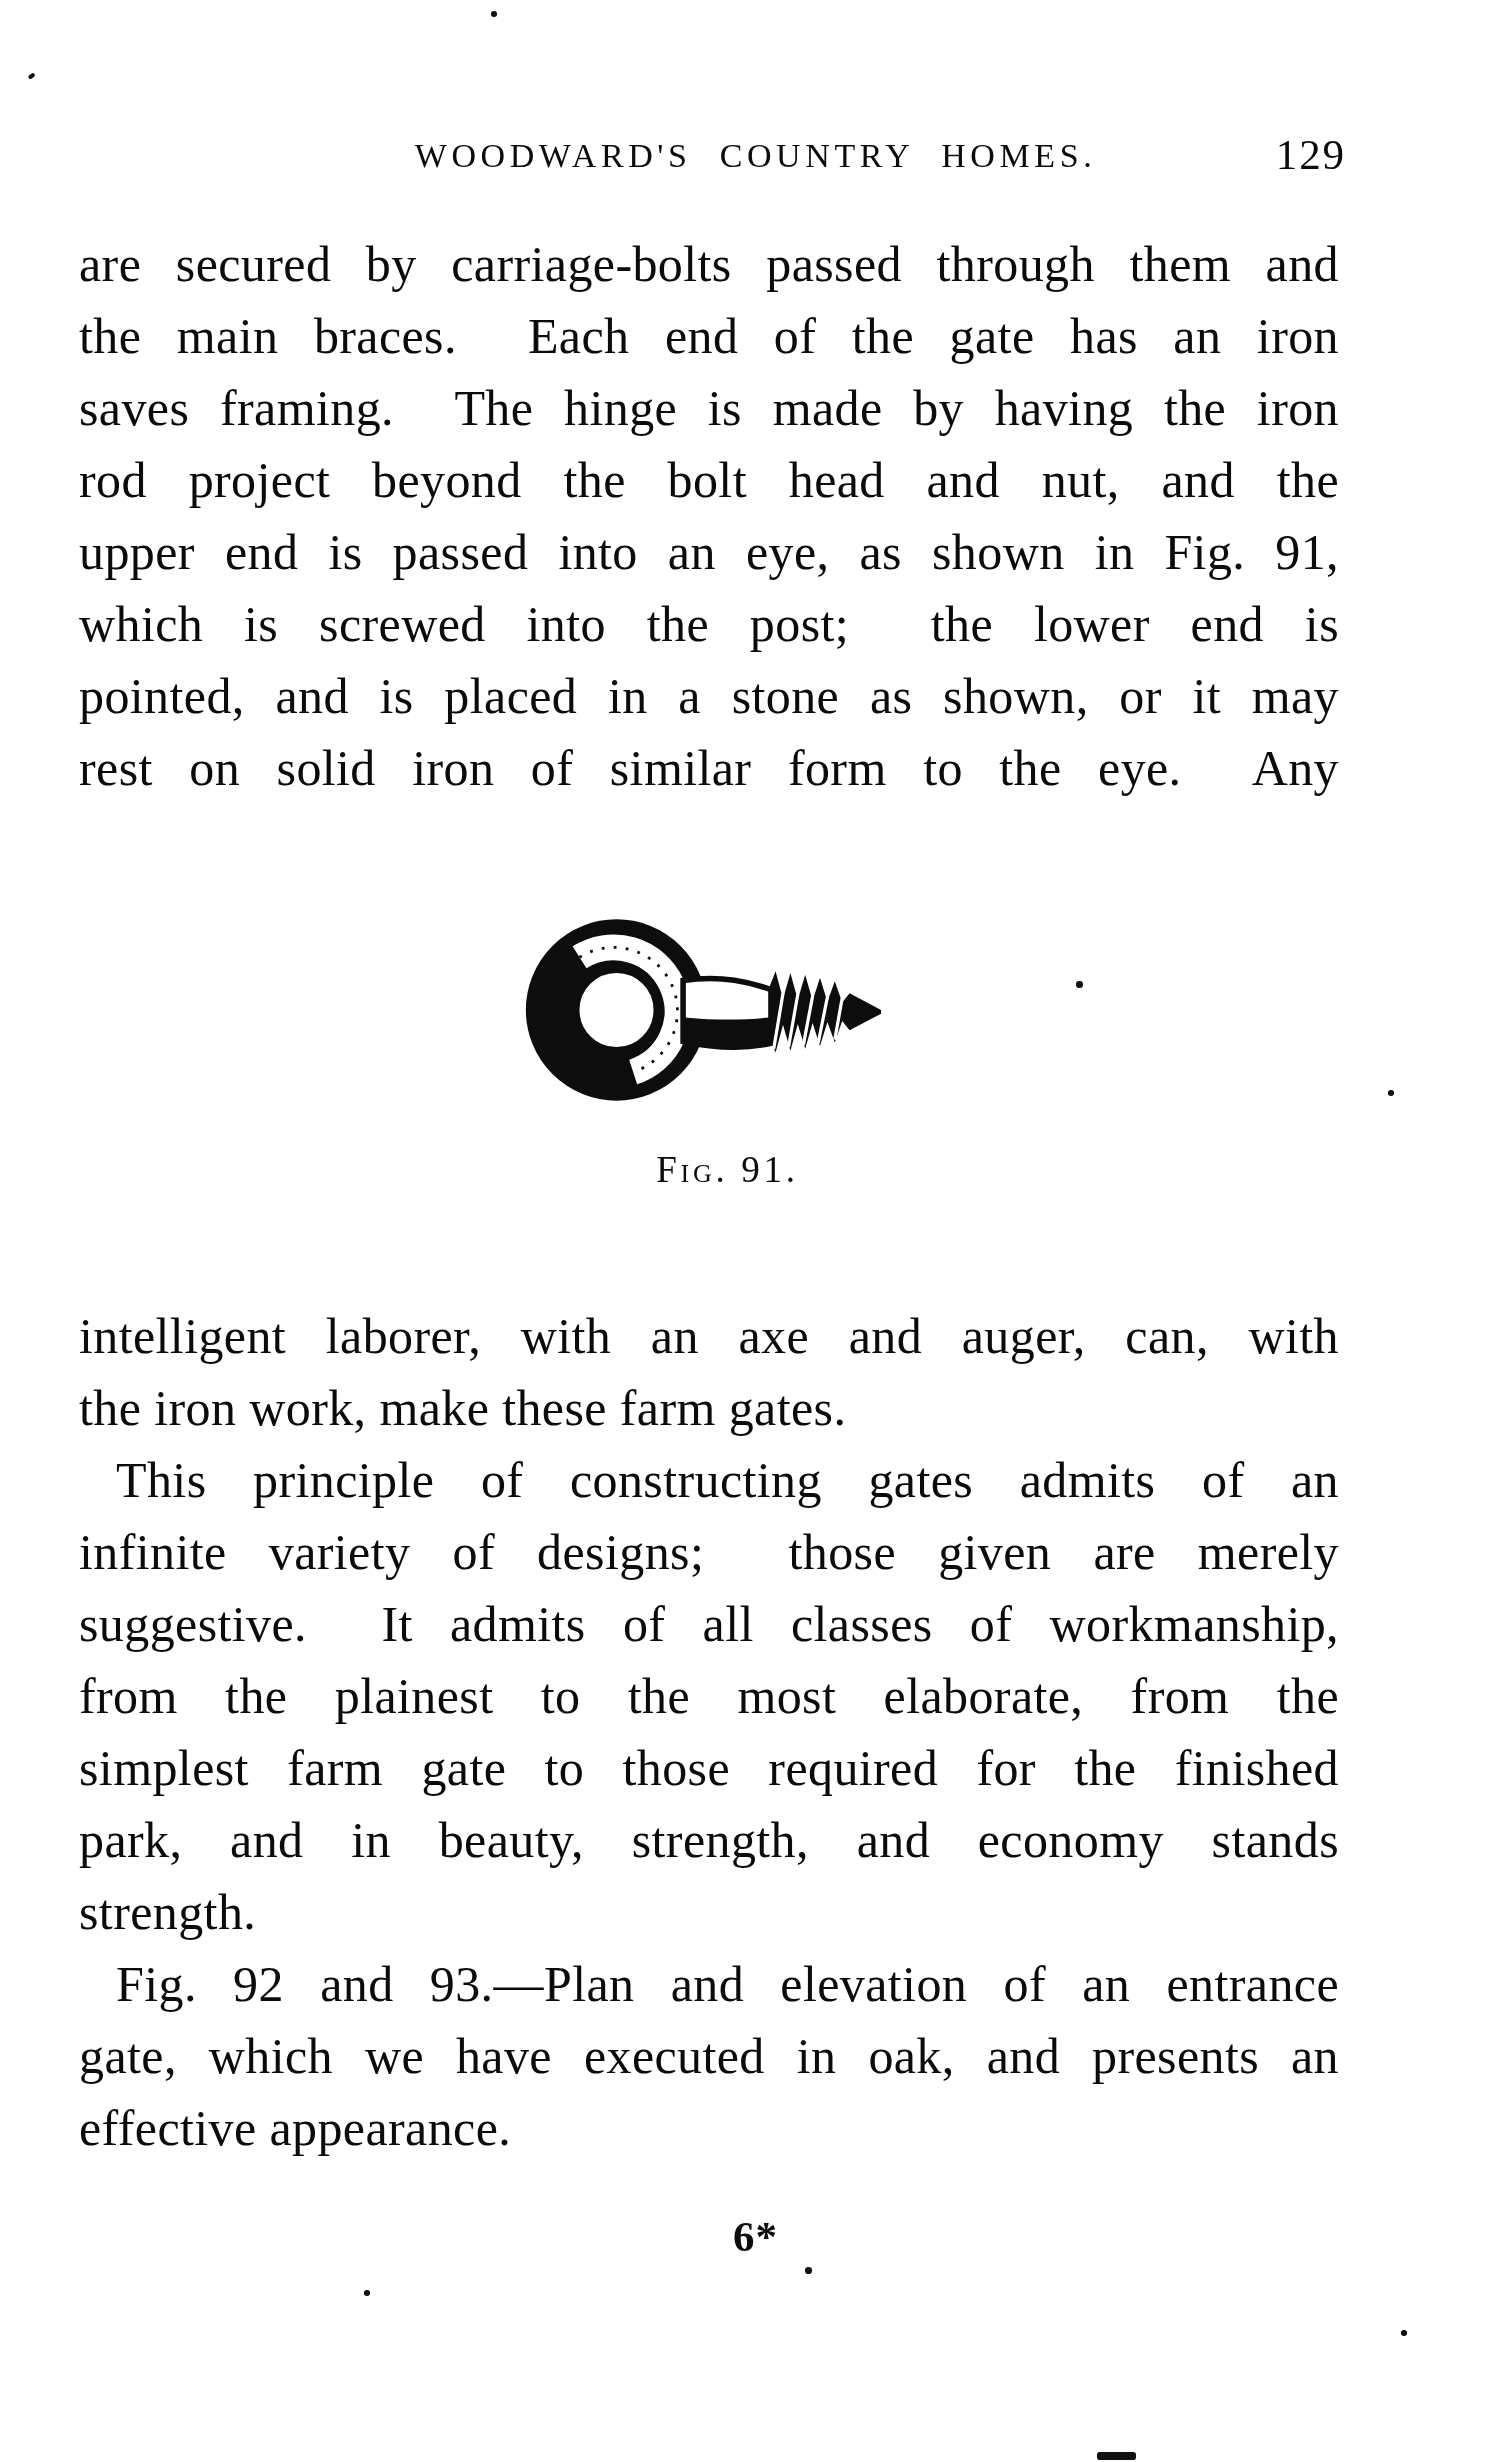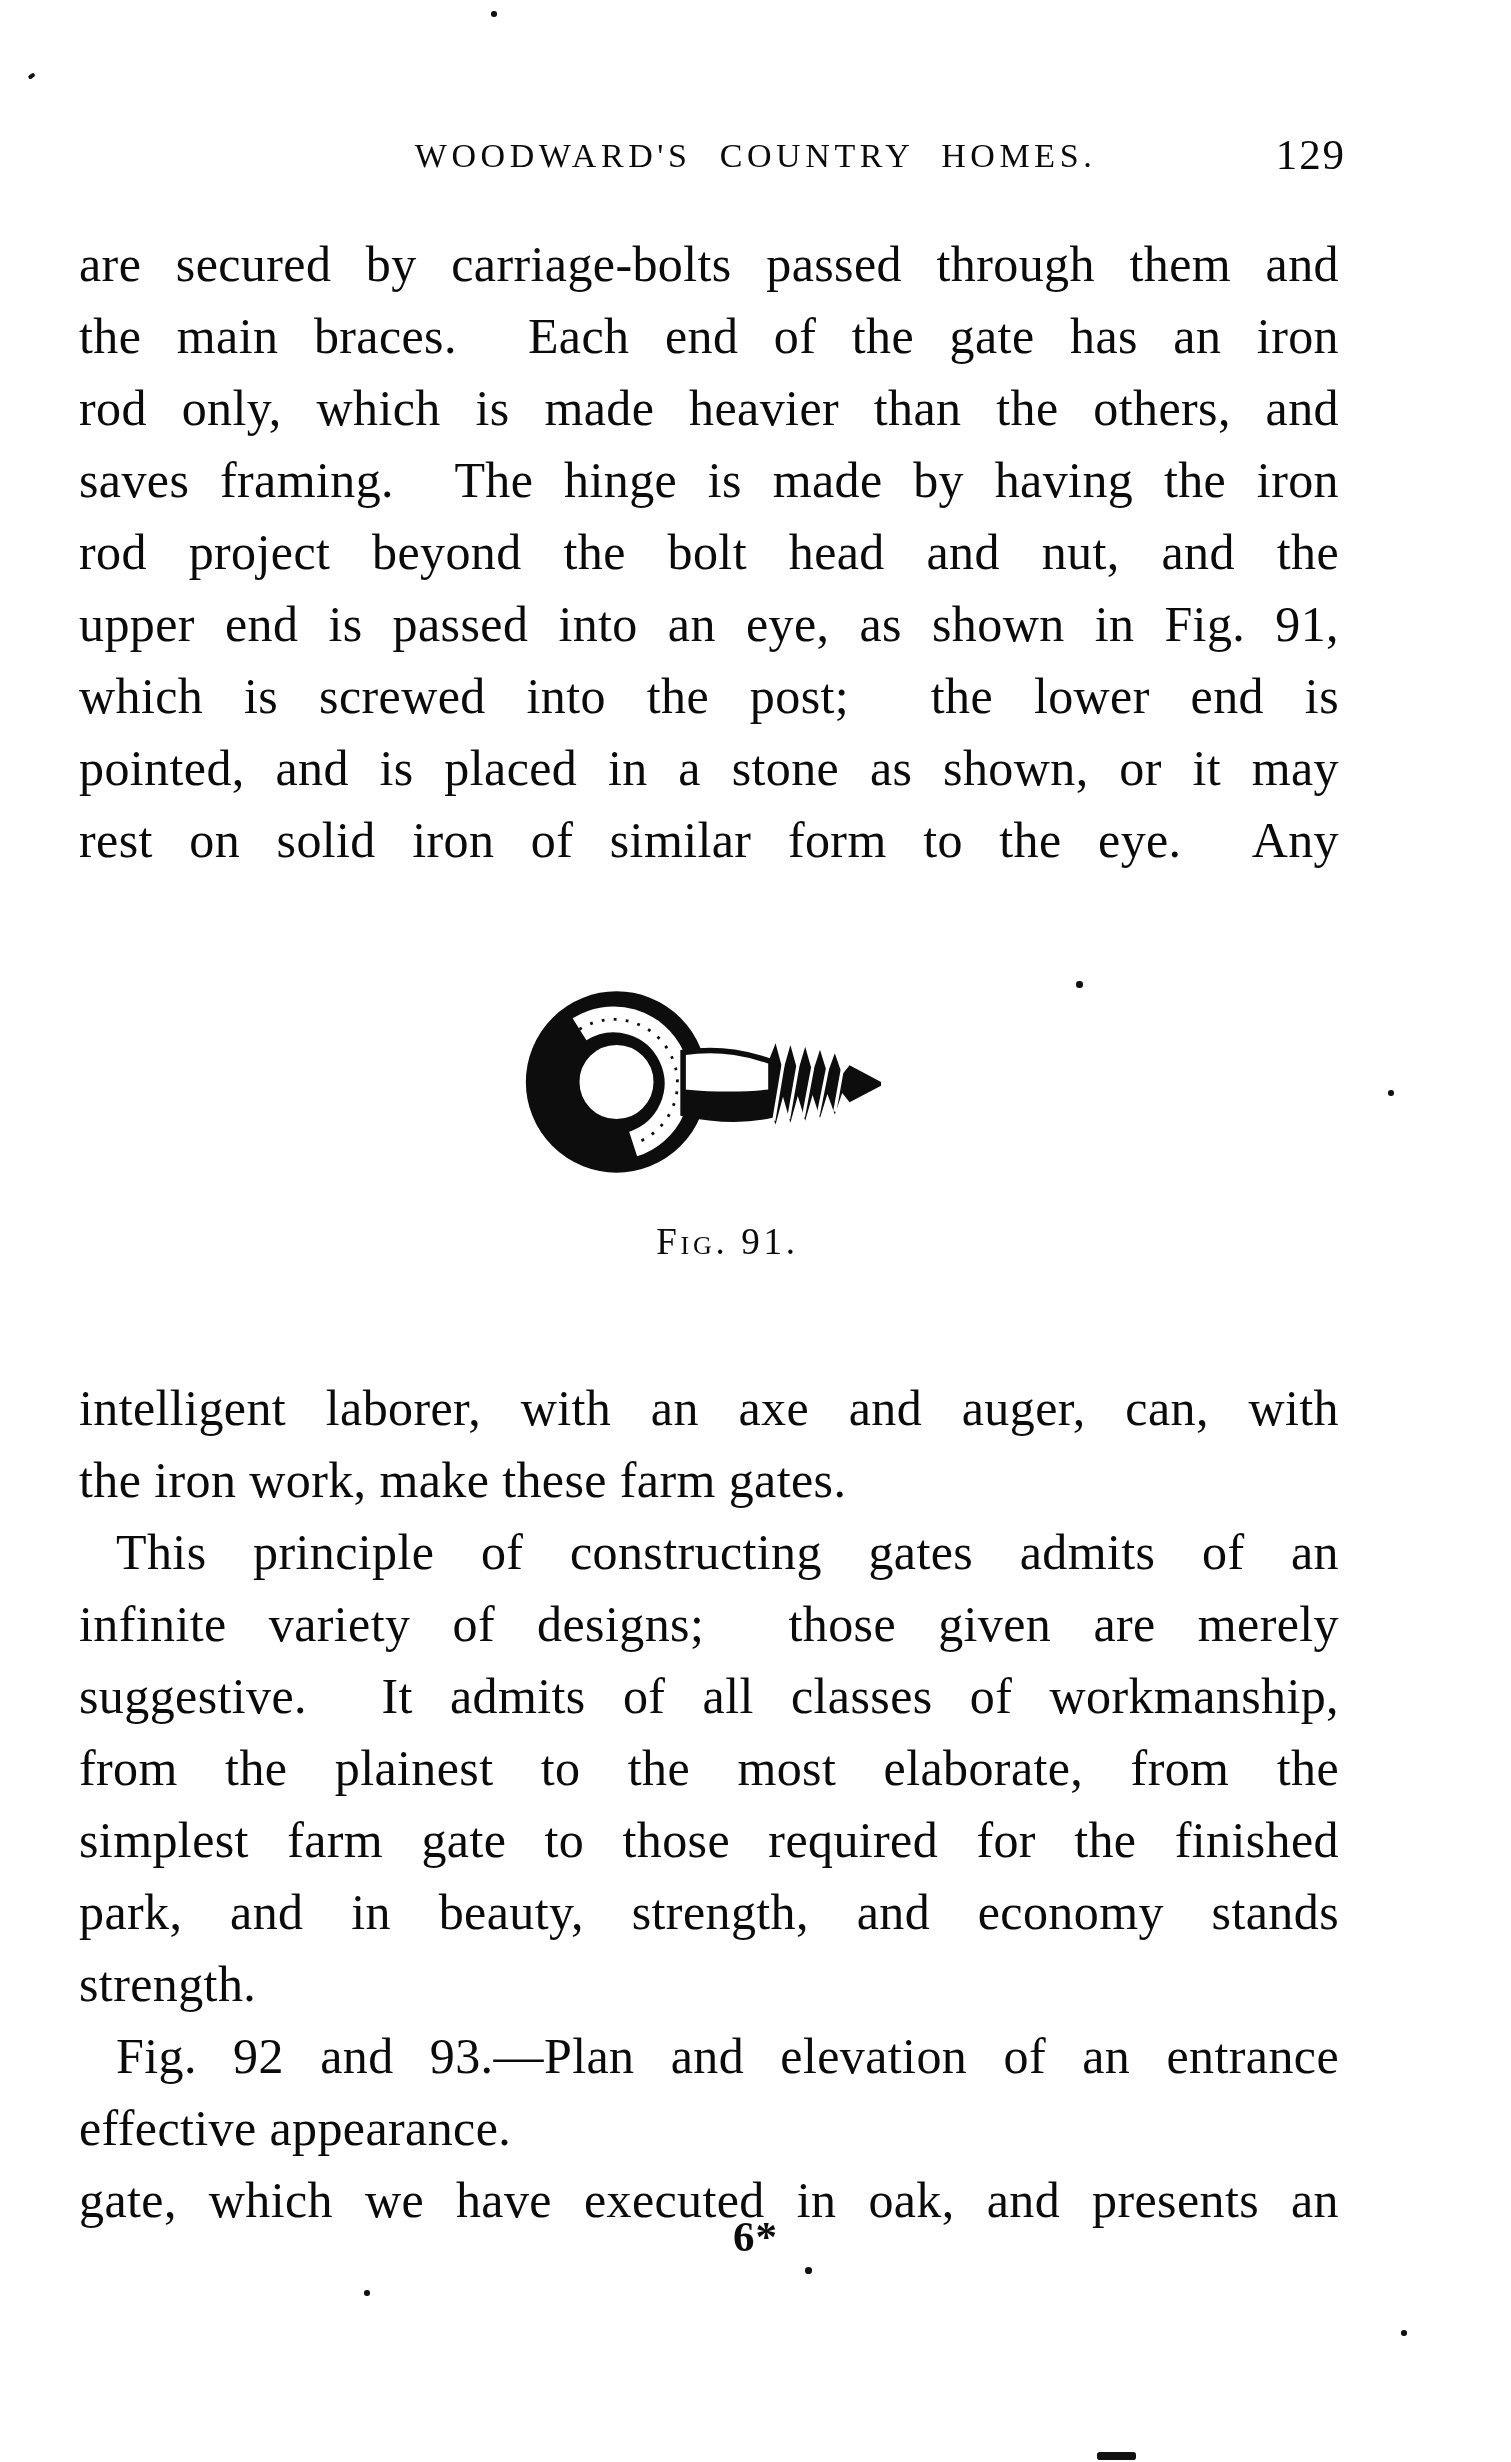--- a/index.html
+++ b/index.html
@@ -66,21 +66,20 @@
 <div class="page">
 
   <div class="running-head">WOODWARD'S COUNTRY HOMES.</div>
   <div class="page-num">129</div>
 
   <div class="body-text">
 
     <div class="para">
       <div class="line">are secured by carriage-bolts passed through them and</div>
       <div class="line">the main braces.  Each end of the gate has an iron</div>
-      <div class="line">rod only, which is made heavier than the others, and</div>
       <div class="line">saves framing.  The hinge is made by having the iron</div>
       <div class="line">rod project beyond the bolt head and nut, and the</div>
       <div class="line">upper end is passed into an eye, as shown in Fig. 91,</div>
       <div class="line">which is screwed into the post;  the lower end is</div>
       <div class="line">pointed, and is placed in a stone as shown, or it may</div>
       <div class="line">rest on solid iron of similar form to the eye.  Any</div>
     </div>
 
     <div class="figure-block">
       <svg width="370" height="204" viewBox="0 0 400 220" aria-hidden="true">
@@ -110,22 +109,22 @@
       <div class="line">infinite variety of designs;  those given are merely</div>
       <div class="line">suggestive.  It admits of all classes of workmanship,</div>
       <div class="line">from the plainest to the most elaborate, from the</div>
       <div class="line">simplest farm gate to those required for the finished</div>
       <div class="line">park, and in beauty, strength, and economy stands</div>
       <div class="line end">strength.</div>
     </div>
 
     <div class="para">
       <div class="line indent">Fig. 92 and 93.—Plan and elevation of an entrance</div>
+      <div class="line">gate, which we have executed in oak, and presents an</div>
       <div class="line end">effective appearance.</div>
-      <div class="line">gate, which we have executed in oak, and presents an</div>
     </div>
 
   </div>
 
   <div class="footer-sig">6*</div>
 
   <span class="speck" style="left:28px; top:74px; width:7.4px; height:3.7px; border-radius:1.9px; transform:rotate(-35deg);"></span>
   <span class="speck" style="left:491px; top:11px; width:5.6px; height:5.6px;"></span>
   <span class="speck" style="left:1076px; top:981px; width:6.5px; height:6.5px;"></span>
   <span class="speck" style="left:1388px; top:1090px; width:5.6px; height:5.6px;"></span>

